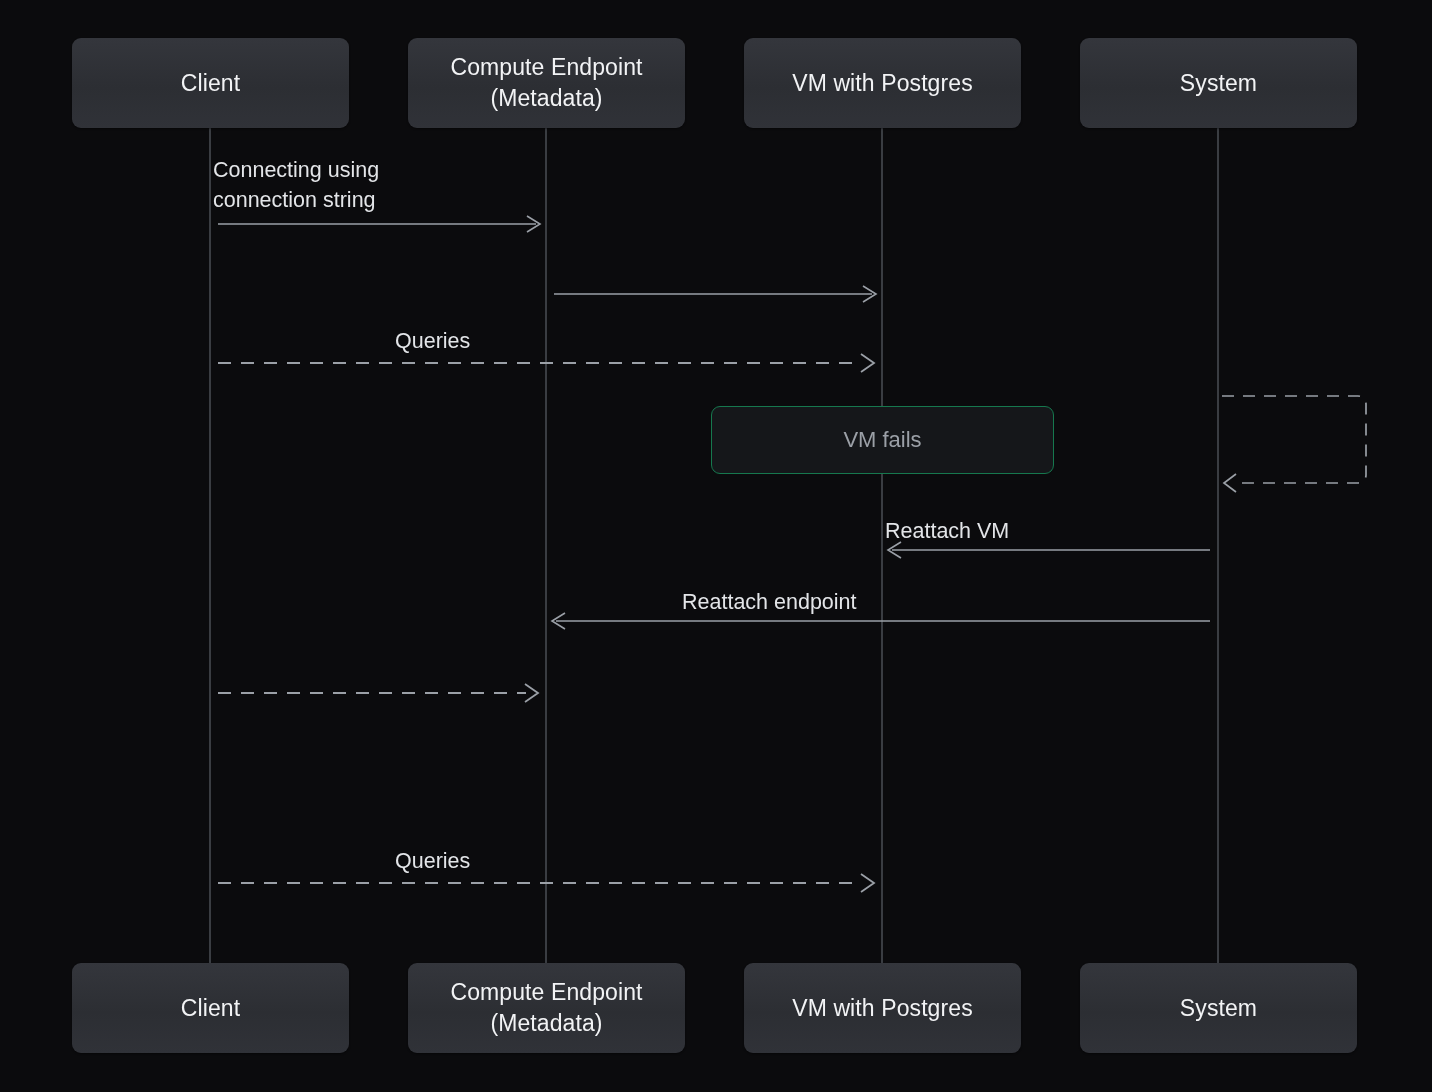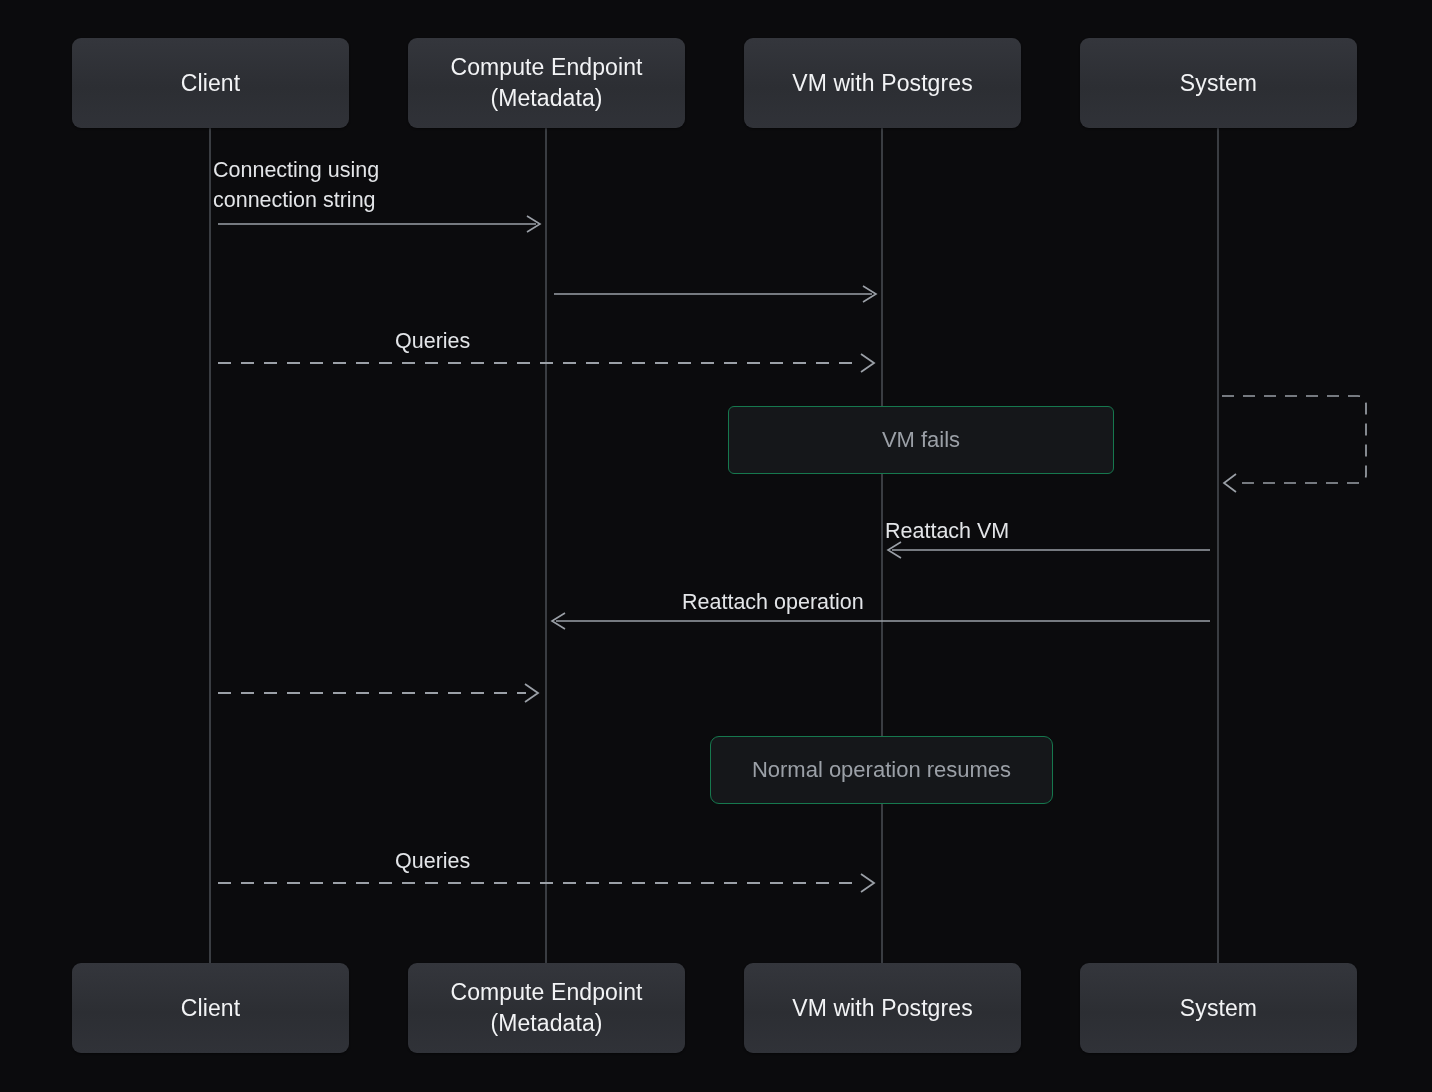--- a/index.html
+++ b/index.html
@@ -167,26 +167,23 @@
   </svg>
 
   <div class="msg-label" style="left:378px; top:155px; width:330px;">Connecting using
 connection string</div>
 
 
   <div class="msg-label" style="left:545px; top:326px; width:300px;">Queries</div>
 
   <div class="msg-label" style="left:1050px; top:516px; width:330px;">Reattach VM</div>
 
-  <div class="msg-label" style="left:882px; top:587px; width:400px;">Reattach operation</div>
+  <div class="msg-label" style="left:882px; top:587px; width:400px;">Reattach endpoint</div>
 
 
   <div class="msg-label" style="left:545px; top:846px; width:300px;">Queries</div>
 
 
-  <div class="note" style="left:728px; top:406px; width:386px; height:68px;border-radius:6px;">
+  <div class="note" style="left:711px; top:406px; width:343px; height:68px;">
     <span>VM fails</span>
-  </div>
-  <div class="note" style="left:710px; top:736px; width:343px; height:68px;">
-    <span>Normal operation resumes</span>
   </div>
 
 </div>
 
 </body></html>

